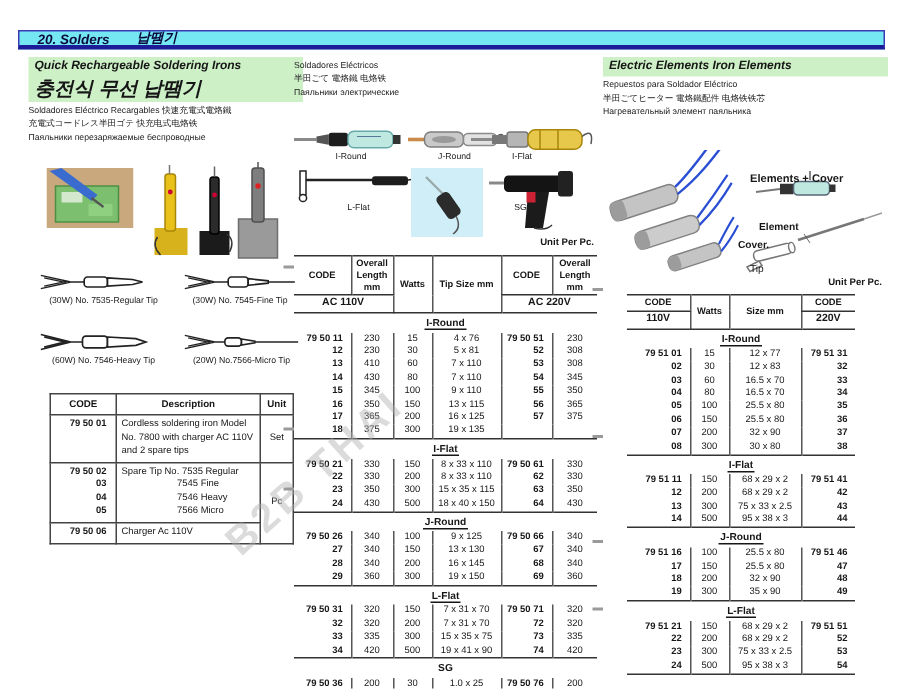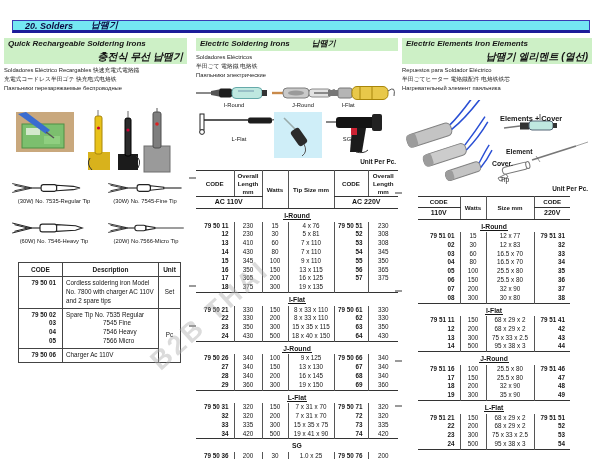--- a/index.html
+++ b/index.html
@@ -8,27 +8,27 @@
          font-family:"Liberation Sans", sans-serif; color:#161616; }
 
   
   .header-bar { position:absolute; left:12px; top:20px; width:578px; height:13px;
     background:#74e7f2; border:1px solid #3a3ab4; border-bottom:3px solid #1c1c99;
     display:flex; align-items:center; gap:18px; padding-left:12px;
     font-style:italic; font-weight:bold; font-size:9px; color:#09093f; }
 
   
   .panel { position:absolute; top:38px; }
-  #left-panel   { left:4px;  width:183px; }
+  #left-panel   { left:19px;  width:183px; }
   #middle-panel { left:196px; width:202px; }
   #right-panel  { left:402px; width:190px; }
 
   .panel-title { background:#cdf0c6; padding:1px 4px; font-weight:bold; font-style:italic;
                  font-size:8px; line-height:1.35; }
-  .panel-title .kr2 { display:block; text-align:right; font-size:10px; }
+  .panel-title .kr2 { display:block; font-size:13px; }
   .mid-kr { margin-left:22px; }
 
   .subtitles { margin-top:2px; font-size:5.8px; line-height:1.55; color:#222; }
 
   
   .abs { position:absolute; }
   .figcap { position:absolute; font-size:5.8px; text-align:center; white-space:nowrap; }
 
   
   table { border-collapse:collapse; table-layout:fixed; }
@@ -181,23 +181,20 @@
     </tr>
     <tr>
       <td class="code-cell">79 50 06</td>
       <td>Charger Ac 110V</td>
     </tr>
   </tbody>
     </table>
 </div>
 
 <div class="panel" id="middle-panel">
-  <div class="panel-title">
-    <span>Electric Soldering Irons</span><span class="mid-kr">납땜기</span>
-  </div>
   <div class="subtitles">
     <div>Soldadores Eléctricos</div>
     <div>半田ごて   電烙鐵 电烙铁</div>
     <div>Паяльники электрические</div>
   </div>
 
   <svg class="abs" style="left:0;top:46px" width="72" height="18" viewBox="0 0 72 18">
     <line x1="0" y1="9" x2="15" y2="9" stroke="#8a8a8a" stroke-width="2"></line>
     <polygon points="15,7 23,5.5 23,12.5 15,11" fill="#555"></polygon>
     <rect x="23" y="4.5" width="13" height="9" rx="2" fill="#1d1d1d"></rect>
@@ -462,21 +459,20 @@
           <td class="c code">79 50 76</td>
           <td class="c">200</td>
         </tr>
       </tbody>
   </table>
 </div>
 
 <div class="panel" id="right-panel">
   <div class="panel-title">
     <span>Electric Elements Iron Elements</span>
-    <span class="kr2" style="font-style:italic">납땜기 엘리멘트 (열선)</span>
   </div>
   <div class="subtitles">
     <div>Repuestos para Soldador Eléctrico</div>
     <div>半田ごてヒーター   電烙鐵配件 电烙铁铁芯</div>
     <div>Нагревательный элемент паяльника</div>
   </div>
 
   <svg class="abs" style="left:0;top:62px" width="96" height="88" viewBox="0 0 96 88">
     <g transform="rotate(-18 30 40)">
       <rect x="6" y="28" width="46" height="13" rx="5" fill="#c4c4c4" stroke="#828282"></rect>

